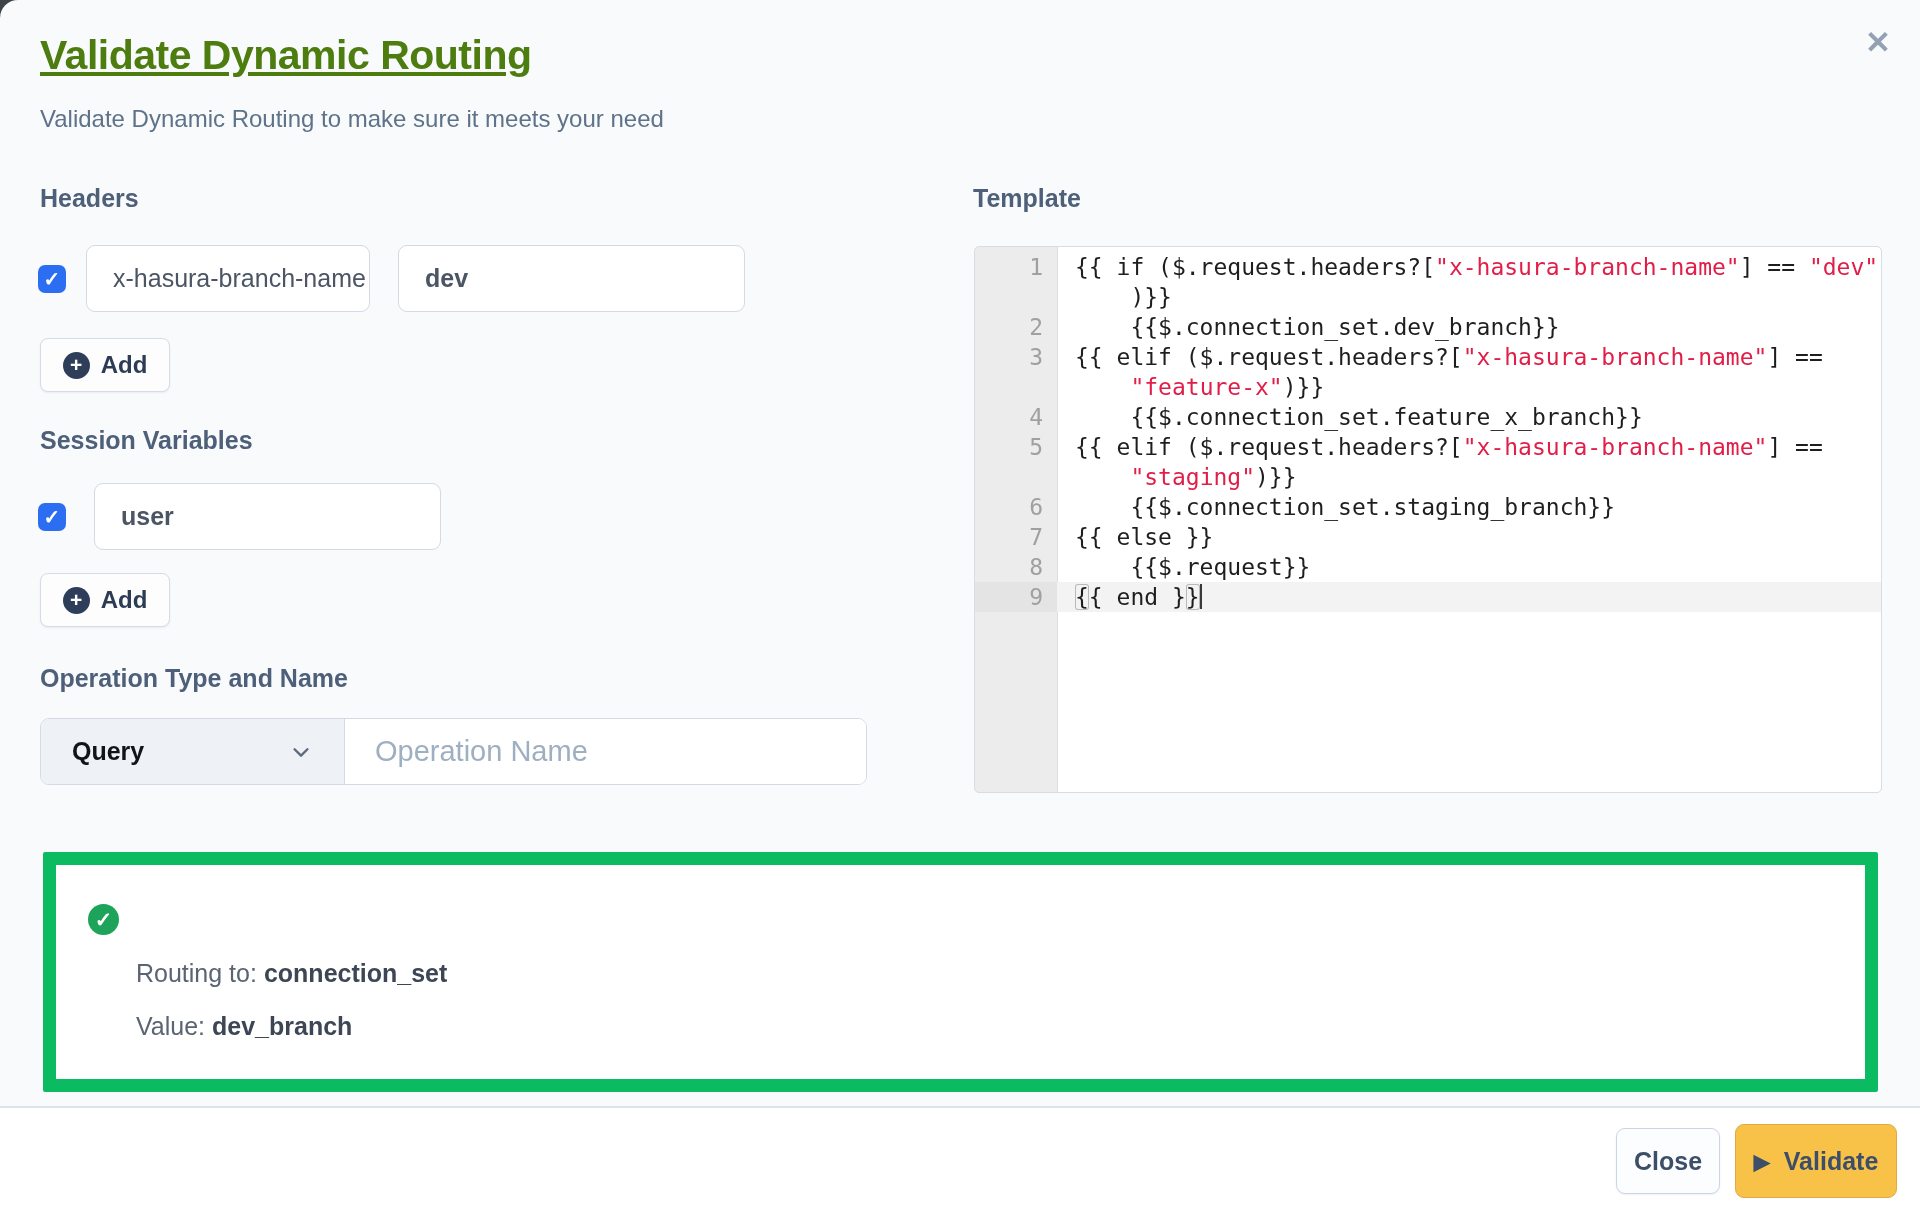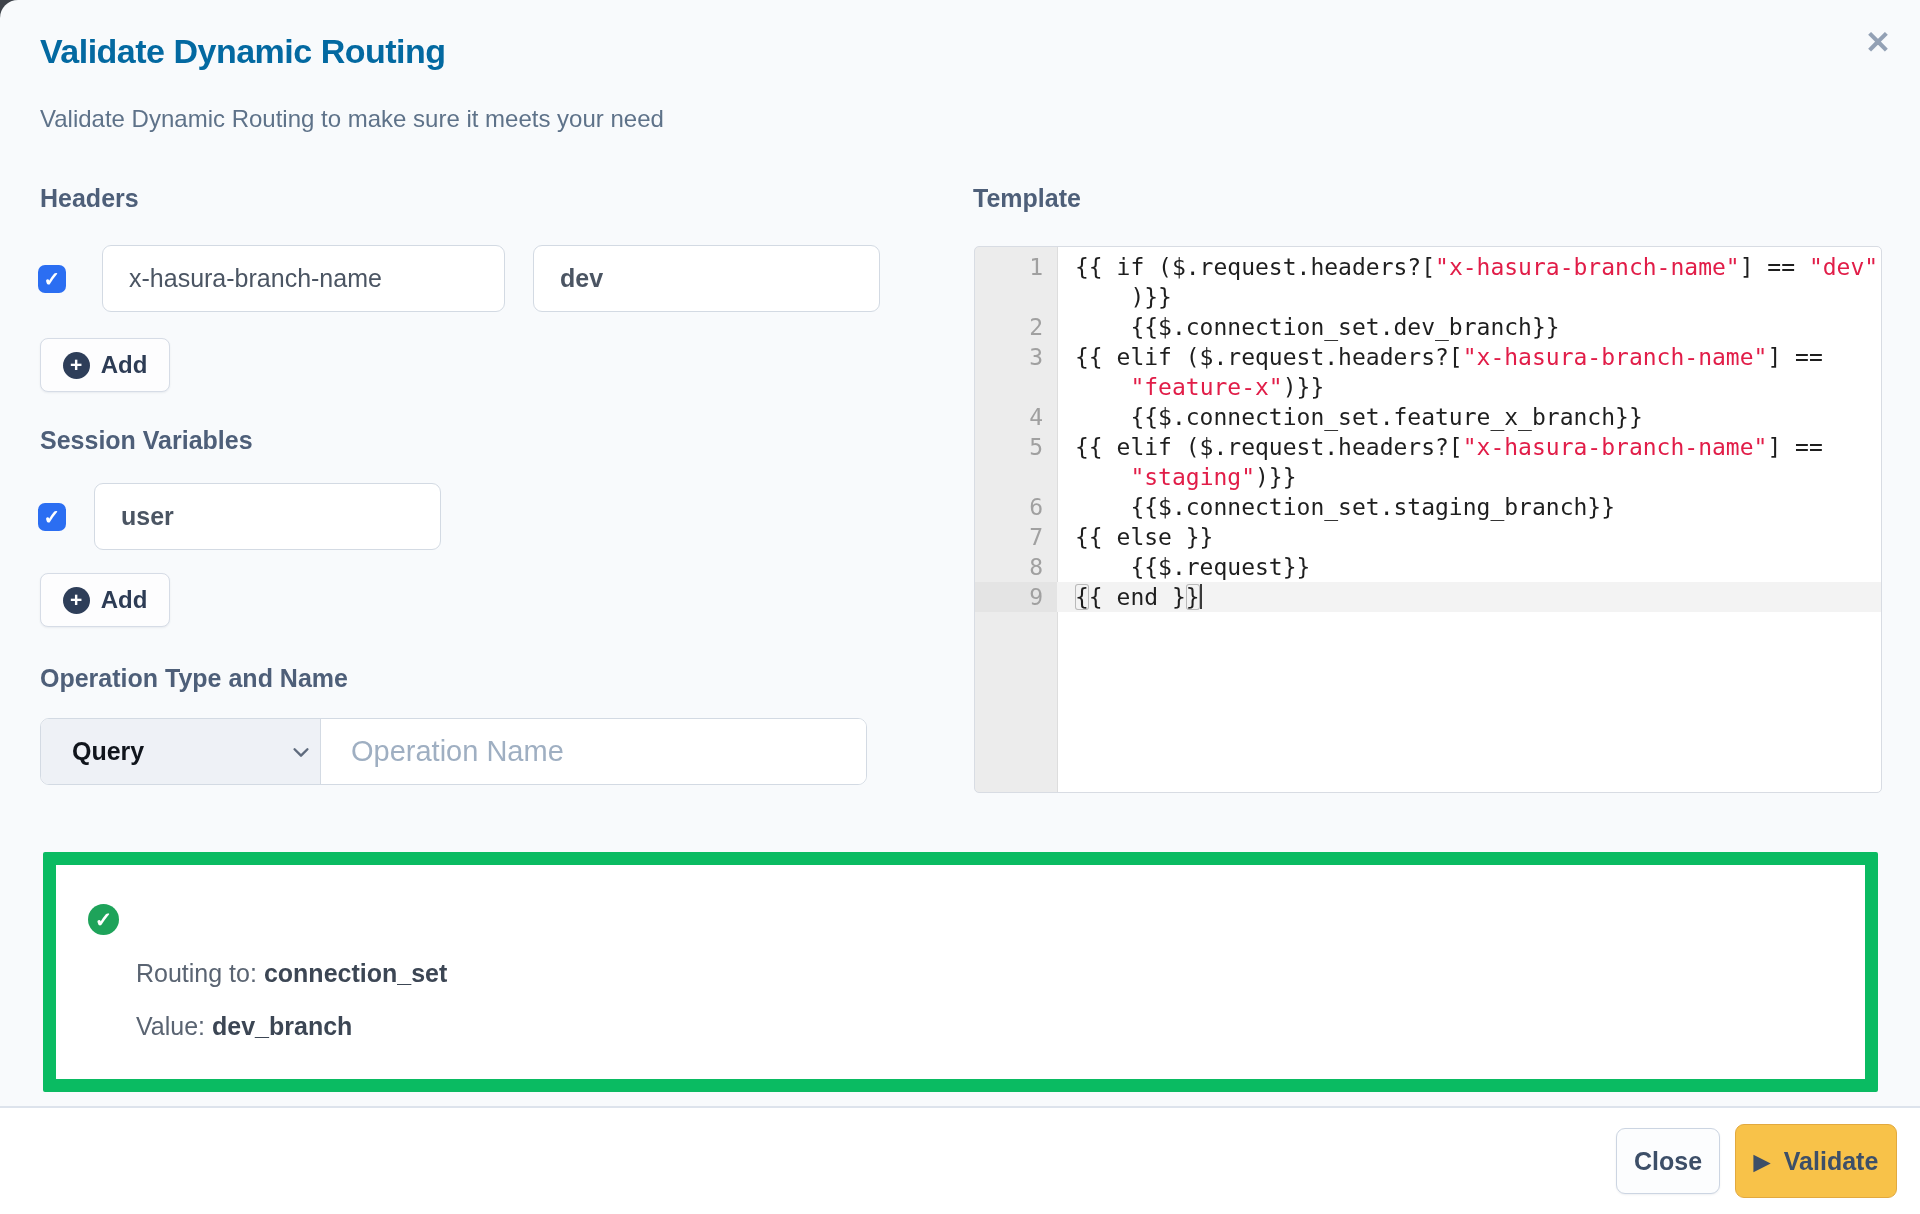--- a/index.html
+++ b/index.html
@@ -12,21 +12,21 @@
   }
   .modal{
     position:absolute;left:0;top:0;width:1920px;height:1214px;
     background:#f8fafc;
     border-top-left-radius:18px;
     overflow:hidden;
   }
   
   .title{
     position:absolute;left:40px;top:32px;
-    font-size:34px;font-weight:800;color:#0369a1;letter-spacing:-0.5px;
+    font-size:41px;font-weight:800;color:#4d7c0f;letter-spacing:-0.5px;text-decoration:underline;
   }
   .subtitle{
     position:absolute;left:40px;top:105px;
     font-size:24px;color:#5e7289;
   }
   .close-x{
     position:absolute;right:22px;top:22px;width:40px;height:40px;
     font-size:31px;font-weight:700;color:#93a1b5;
     display:flex;align-items:center;justify-content:center;
     cursor:pointer;line-height:1;
@@ -47,21 +47,21 @@
     width:28px;height:28px;border-radius:7px;background:#2b6ef2;
     display:flex;align-items:center;justify-content:center;
     color:#fff;font-size:20px;font-weight:700;cursor:pointer;flex:0 0 auto;
   }
   .kv-input{
     height:67px;border:1px solid #d3dae3;border-radius:9px;background:#fff;
     font-family:"Liberation Sans",sans-serif;
     font-size:25px;color:#4b5563;padding:0 0 0 26px;outline:none;
     box-sizing:border-box;
   }
-  .kv-key{width:403px;margin-left:36px;}
+  .kv-key{width:284px;margin-left:20px;}
   .kv-val{width:347px;margin-left:28px;font-weight:bold;}
   
   .add-btn{
     position:absolute;left:40px;width:128px;height:52px;
     background:#fdfdfe;border:1px solid #d6dce6;border-radius:8px;
     box-shadow:0 1px 2px rgba(50,65,90,.08);
     display:flex;align-items:center;justify-content:center;gap:11px;
     cursor:pointer;
   }
   .add-1{top:338px;}
@@ -75,21 +75,21 @@
   .add-txt{font-size:24px;font-weight:700;color:#2d3c55;}
   
   .op-row{
     position:absolute;left:40px;top:718px;width:827px;height:67px;
     border:1px solid #d3dae3;border-radius:9px;background:#fff;
     display:flex;overflow:hidden;box-sizing:border-box;
   }
   .op-select{
     flex:0 0 240px;background:#eef1f6;border-right:1px solid #d3dae3;
     display:flex;align-items:center;justify-content:space-between;
-    padding:0 8px 0 31px;cursor:pointer;
+    padding:0 32px 0 31px;cursor:pointer;
   }
   .op-select-val{font-size:25px;font-weight:700;color:#10151c;}
   .chev{width:22px;height:22px;flex:0 0 auto;}
   .op-name{
     flex:1;border:none;outline:none;background:#fff;
     font-family:Liberation Sans, sans-serif;
     font-size:29px;color:#be185d;padding:0 0 0 30px;
   }
   .op-name::placeholder{color:#9fafc2;opacity:1;}
   

